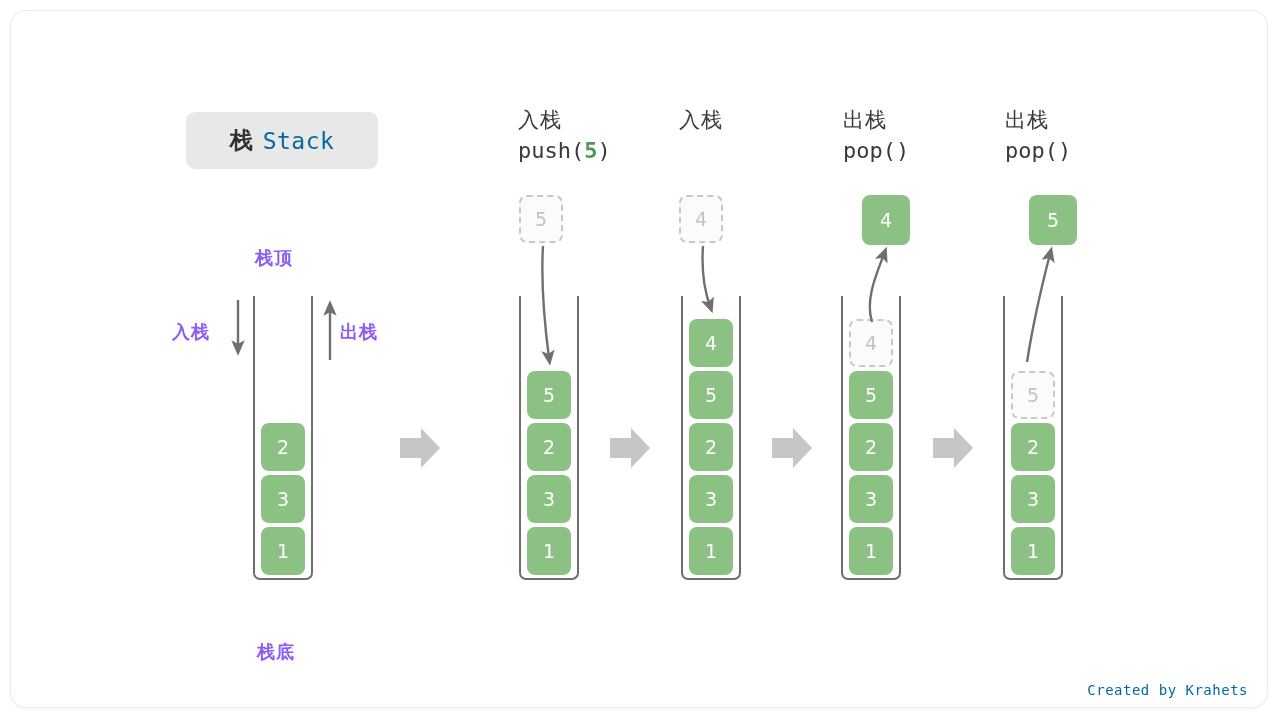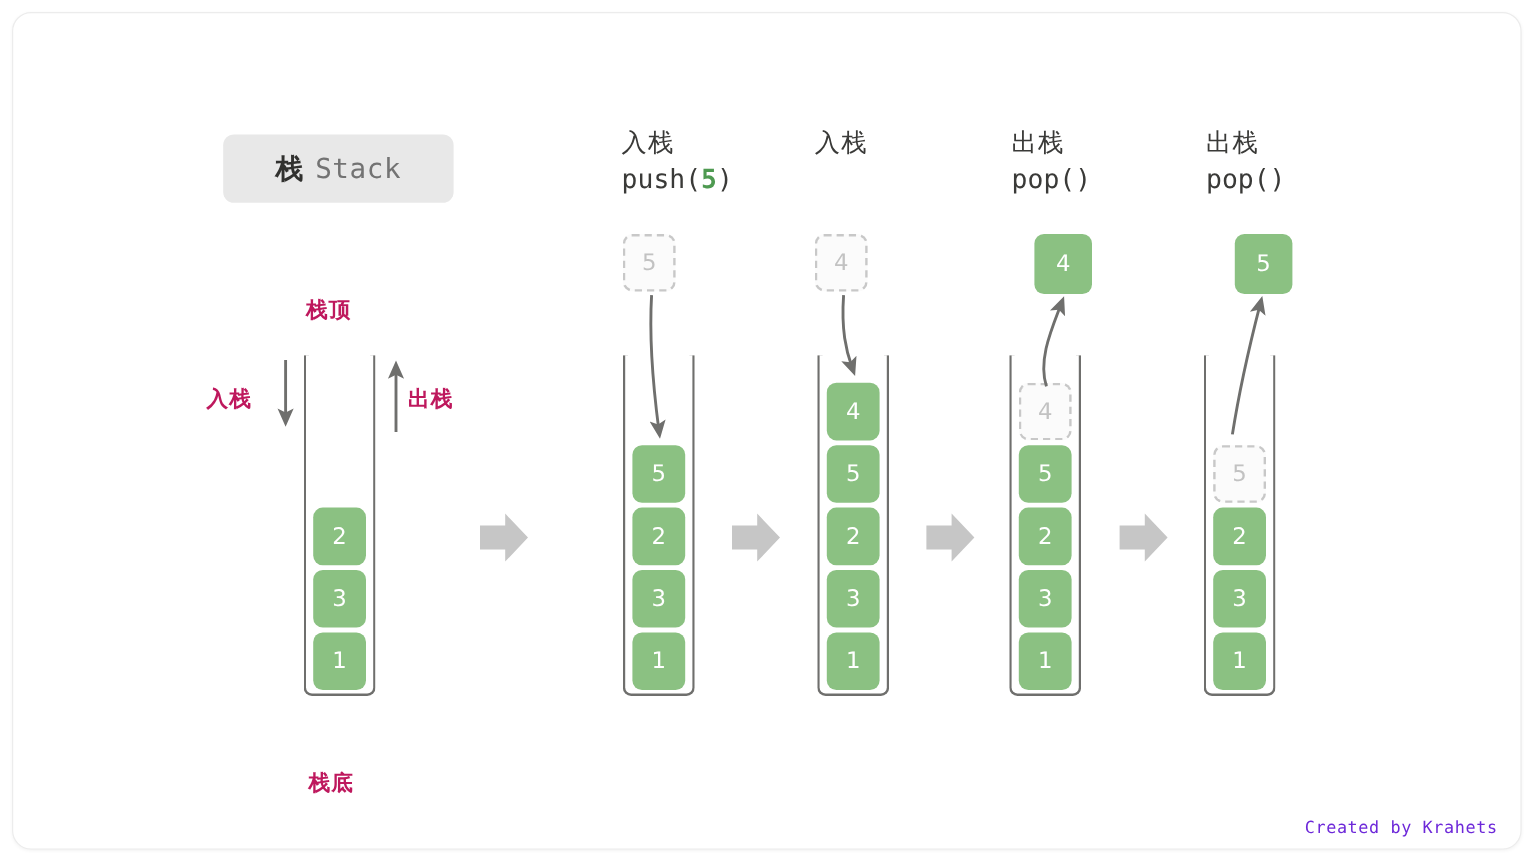--- a/index.html
+++ b/index.html
@@ -47,33 +47,33 @@
   .title-chip .t-cn {
     font-family: "Liberation Sans", "DejaVu Sans", sans-serif;
     font-weight: bold;
     font-size: 23px;
     color: #31312f;
     letter-spacing: 1px;
   }
   .title-chip .t-en {
     font-family: "DejaVu Sans Mono", "Liberation Mono", monospace;
     font-size: 23px;
-    color: #737373;
+    color: #0369a1;
     margin-left: 9px;
     letter-spacing: 0.5px;
     text-align: right;
   }
 
   
   .cjk-label {
     position: absolute;
     font-family: "Liberation Sans", "DejaVu Sans", sans-serif;
     font-weight: bold;
     font-size: 18px;
-    color: #be185d;
+    color: #8b5cf6;
     white-space: nowrap;
     letter-spacing: 1px;
   }
 
   
   .col-head {
     position: absolute;
     width: 170px;
     text-align: left;
   }
@@ -145,21 +145,21 @@
     pointer-events: none;
   }
 
   
   .credit {
     position: absolute;
     right: 32px;
     bottom: 22px;
     font-family: "DejaVu Sans Mono", "Liberation Mono", monospace;
     font-size: 14px;
-    color: #6d28d9;
+    color: #0369a1;
     letter-spacing: 0.5px;
   }
 </style>
 </head>
 <body>
 
 <div id="canvas">
   <div class="card"></div>
 
   <div class="title-chip">

